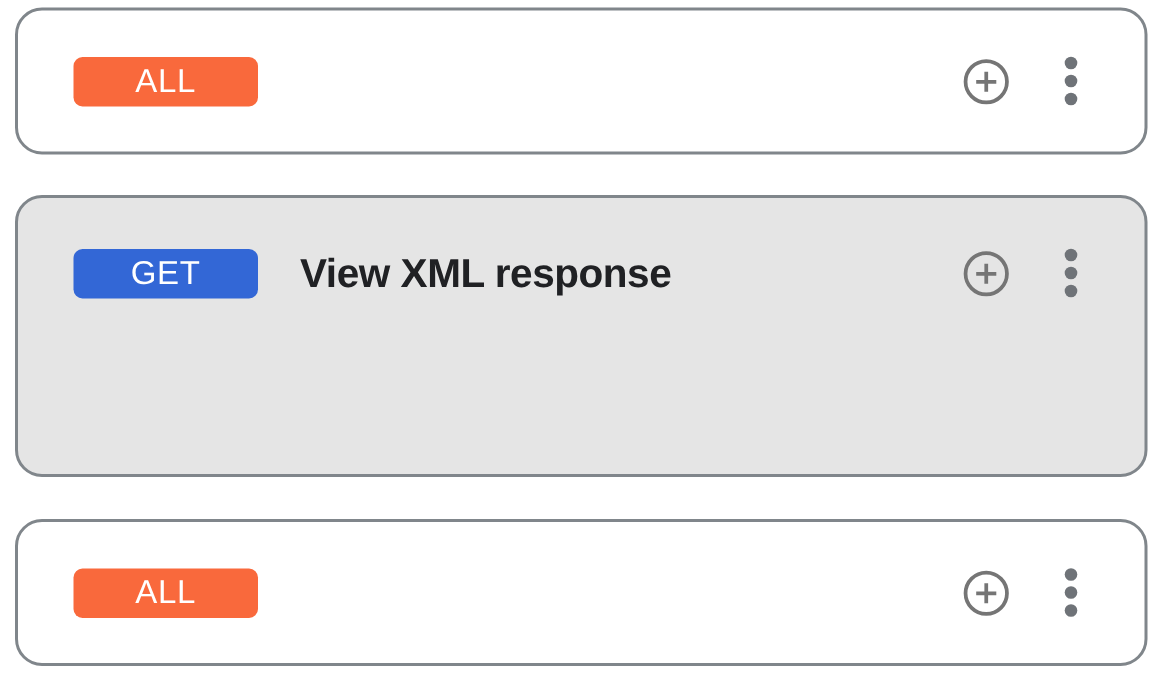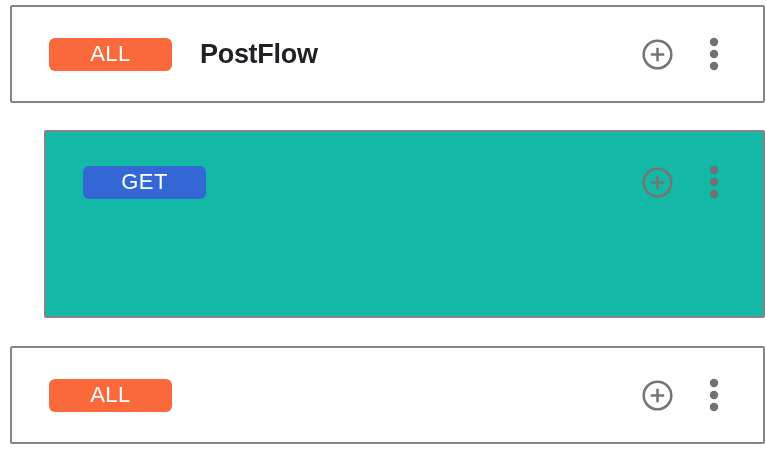--- a/index.html
+++ b/index.html
@@ -6,24 +6,24 @@
   body{
     width:766px;height:450px;position:relative;overflow:hidden;
     background:#ffffff;
     font-family:"Liberation Sans", sans-serif;
     -webkit-font-smoothing:antialiased;
   }
   .card{
     position:absolute;left:10px;right:1px;
     background:#ffffff;
     border:2px solid #80868B;
-    border-radius:2px;
+    border-radius:18px;
     box-sizing:border-box;
   }
-  .card.selected{background:#14b8a6;margin-left:34px;}
+  .card.selected{background:#e5e5e5;}
   #card-postflow{top:5px;height:98px;}
   #card-getflow{top:130px;height:188px;}
   #card-preflow{top:346px;height:98px;}
 
   .header-row{
     display:flex;align-items:center;
     height:94px;
     padding:0 44px 0 37px;
   }
   #card-getflow .header-row{height:100px;}
@@ -85,21 +85,20 @@
       <rect x="20" y="20" width="12" height="12" fill="#6B6F75" stroke="#AAAEB4" stroke-width="1.4"></rect>
     </g>
   </defs>
 </svg>
 
 <div class="card" id="card-postflow">
   <div class="header-row">
     <div class="method-badge badge-all">
       <span>ALL</span>
     </div>
-    <div class="flow-title">PostFlow</div>
     <div class="action-cluster">
       <button class="icon-btn add-btn">
         <span>
           <svg width="31" height="31" viewBox="0 0 31 31">
               <use href="#icon-add-circle"></use>
             </svg>
         </span>
       </button>
       <button class="icon-btn">
         <span>
@@ -110,20 +109,21 @@
       </button>
     </div>
   </div>
 </div>
 
 <div class="card selected" id="card-getflow">
   <div class="header-row">
     <div class="method-badge badge-get">
       <span>GET</span>
     </div>
+    <div class="flow-title">View XML response</div>
     <div class="action-cluster">
       <button class="icon-btn add-btn">
         <span>
           <svg width="31" height="31" viewBox="0 0 31 31">
               <use href="#icon-add-circle"></use>
             </svg>
         </span>
       </button>
       <button class="icon-btn">
         <span>

